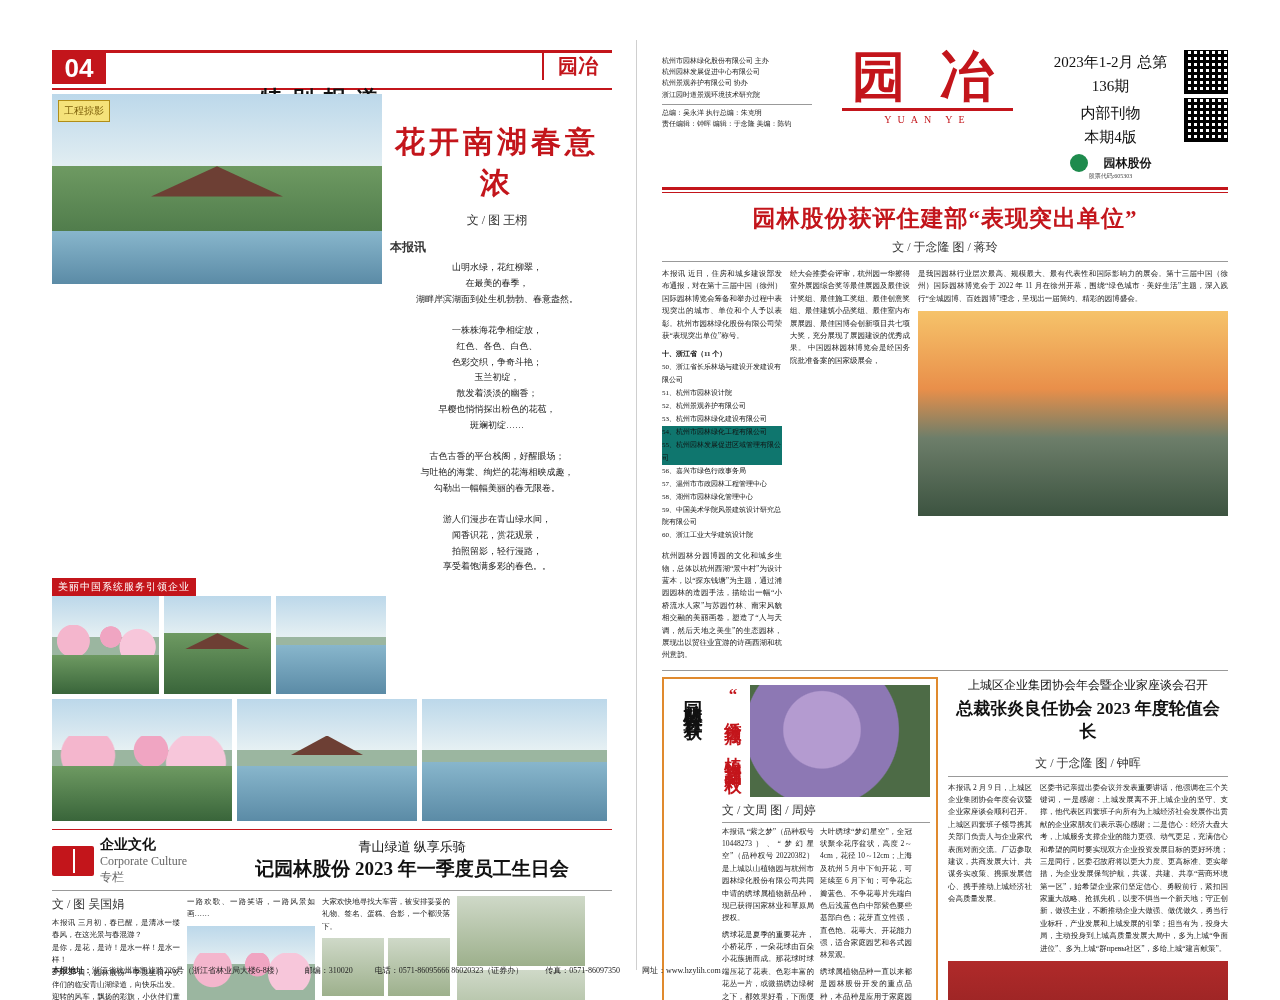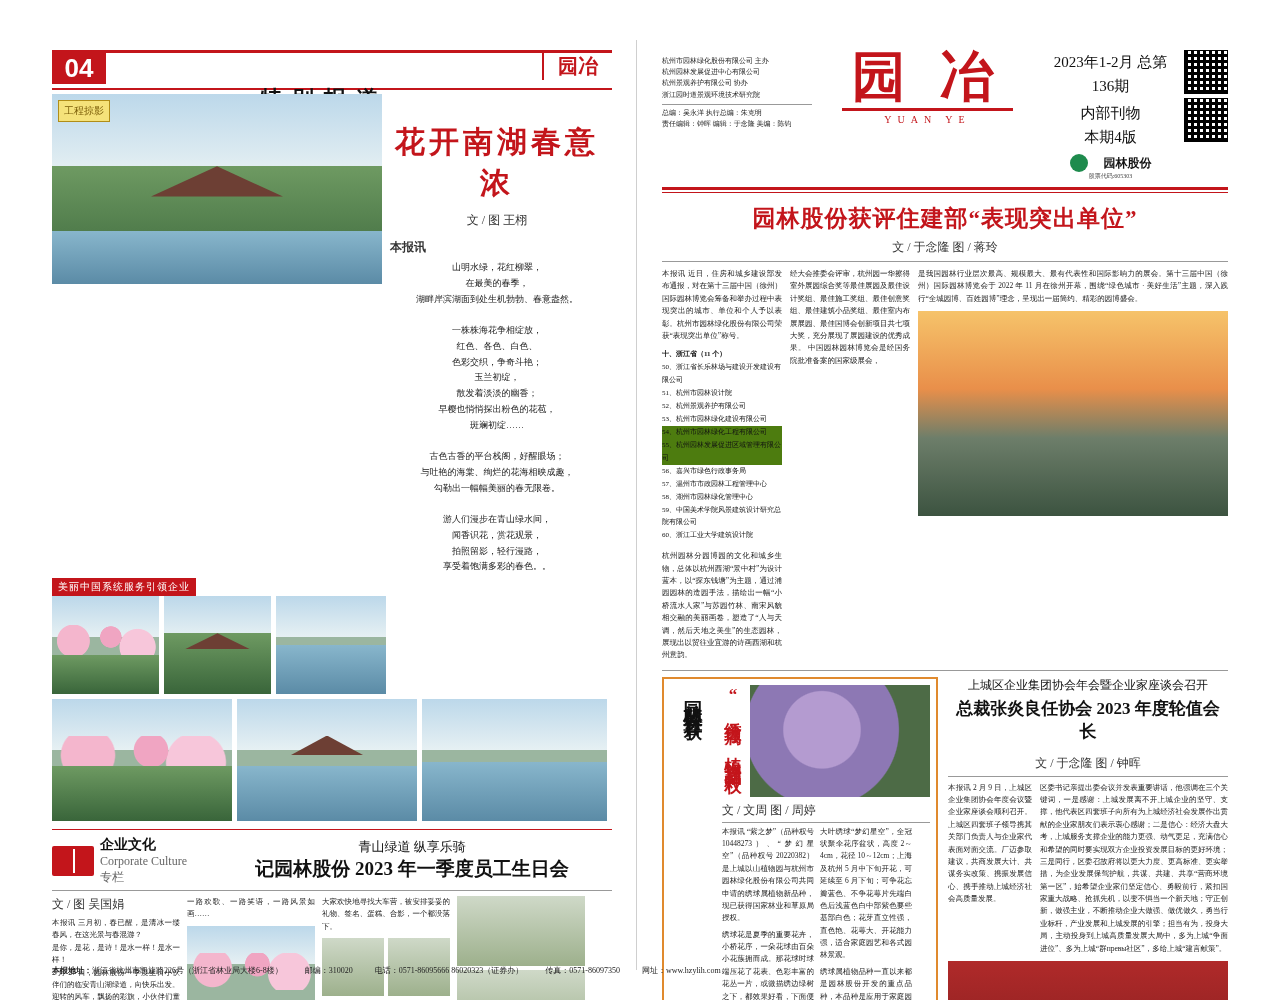--- a/index.html
+++ b/index.html
@@ -64,21 +64,21 @@
   .nameplate-en { font-size:10px; color:#c3151b; letter-spacing:6px; text-align:center; }
   .issue { font-size:15px; text-align:center; line-height:1.6; }
   .qr { width:44px; height:44px; background:
         repeating-linear-gradient(90deg,#000 0 3px,#fff 3px 6px),
         repeating-linear-gradient(0deg,#000 0 3px,#fff 3px 6px);
         background-blend-mode:multiply; border:1px solid #000; }
   .logo-badge { display:flex; align-items:center; gap:16px; }
   .logo-mark { width:18px; height:18px; border-radius:50%; background:#1e8b4d; }
   .headline-r { font-size:23px; font-weight:bold; color:#c3151b; text-align:center; letter-spacing:1px; }
   .list-col { font-size:7px; line-height:1.85; }
-  .list-col .hl { background:#4d7c0f; }
+  .list-col .hl { background:#0f766e; }
 
   
   .vtitle { writing-mode:vertical-rl; text-orientation:upright; font-size:19px; font-weight:bold; letter-spacing:4px; color:#111; }
   .vtitle.red { color:#c3151b; }
   .orange-frame { border:2px solid #e08a2e; }
 
   .footer { position:absolute; left:52px; bottom:24px; width:1176px; font-size:8px; color:#222;
             display:flex; gap:22px; align-items:center; }
   .divider-v { position:absolute; left:636px; top:40px; bottom:30px; width:1px; background:#cfcfcf; }
 

